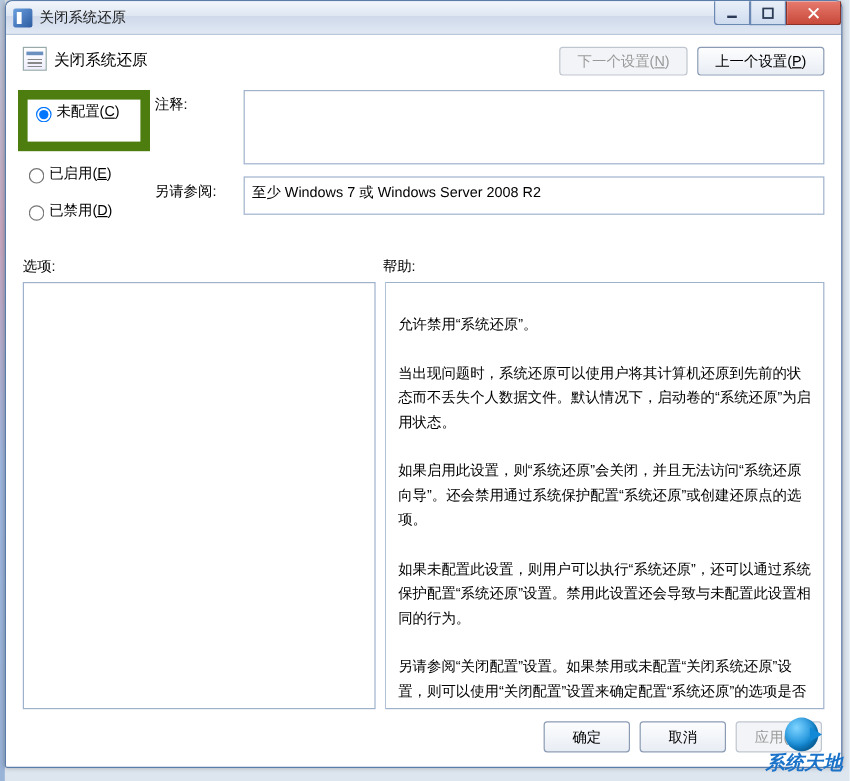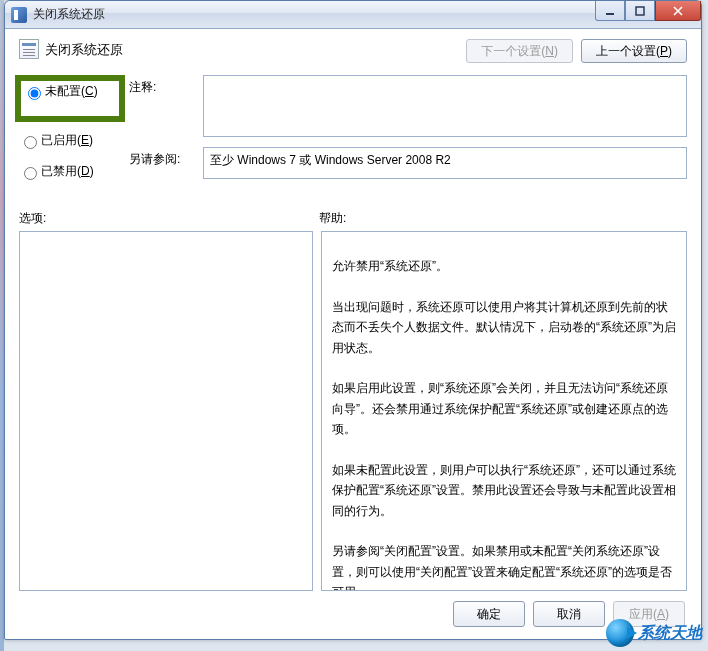--- a/index.html
+++ b/index.html
@@ -116,21 +116,21 @@
     padding-top:4px;
   }
   .radio-col label {
     display:flex; align-items:center;
     margin-bottom:14px;
     font-size:12px;
     cursor:pointer;
   }
   .radio-col input { margin-right:4px; }
   .radio-highlight {
-    border:6px solid #4d7c0f;
+    border:8px solid #4d7c0f;
     padding:2px 4px 2px 2px;
     margin:-4px -6px 10px -4px;
   }
   .fields-col {
     flex:1; display:flex; flex-direction:column; gap:10px;
   }
   .field-row { display:flex; align-items:flex-start; gap:6px;}
   .field-label { width:68px; text-align:left; padding-top:4px;}
   .comment-box {
     flex:1; height:62px;
@@ -164,20 +164,21 @@
     display:flex; justify-content:flex-end;
     gap:8px; padding:10px 2px 2px;
   }
   .footer .btn { width:72px; padding:12px; }
 
   .watermark {
     position:absolute; right:6px; bottom:4px;
     display:flex; align-items:center;
     font-size:16px; font-weight:bold; color:#1a73c9;
     font-style:italic;
+    flex-direction:column;
   }
   .watermark .globe {
     width:28px;height:28px;border-radius:50%;
     background: radial-gradient(circle at 35% 30%, #7fd4ff, #1189d6 60%, #0a5a94);
     margin-right:4px; position:relative;
     box-shadow: inset -3px -3px 5px rgba(0,0,0,.2);
   }
   .watermark .globe:after{
     content:""; position:absolute; right:-3px; top:8px;
     width:0;height:0;

